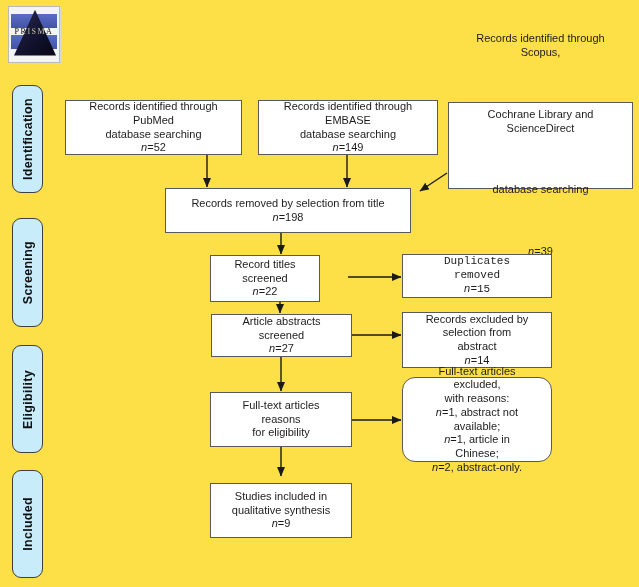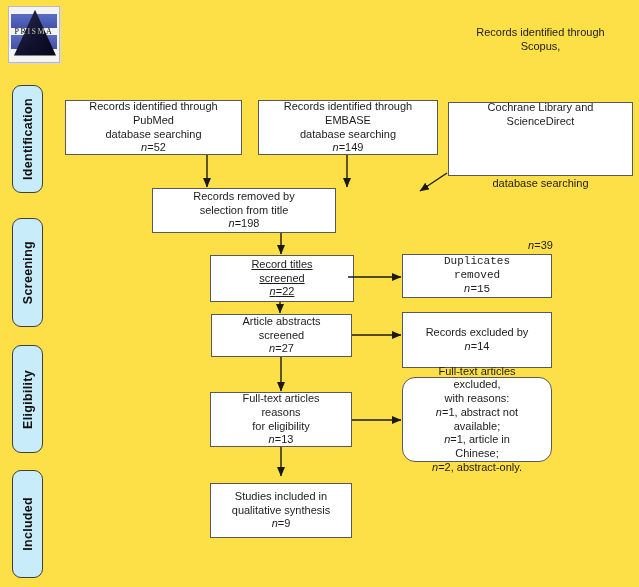--- a/index.html
+++ b/index.html
@@ -129,54 +129,54 @@
   <div class="box" style="left:65px; top:100px; width:177px; height:55px;">
     <div class="line">Records identified through PubMed</div>
     <div class="line">database searching</div>
     <div class="line nline">n=52</div>
   </div>
   <div class="box" style="left:258px; top:100px; width:180px; height:55px;">
     <div class="line">Records identified through EMBASE</div>
     <div class="line">database searching</div>
     <div class="line nline">n=149</div>
   </div>
-  <div class="box" style="left:448px; top:102px; width:185px; height:74px;gap:48px;">
+  <div class="box" style="left:448px; top:102px; width:185px; height:87px;gap:48px;">
     <div class="line">Records identified through Scopus,</div>
     <div class="line">Cochrane Library and ScienceDirect</div>
     <div class="line">database searching</div>
     <div class="line nline">n=39</div>
   </div>
 
-  <div class="box" style="left:152px; top:188px; width:184px; height:45px;">
+  <div class="box" style="left:165px; top:188px; width:246px; height:45px;">
     <div class="line">Records removed by selection from title</div>
     <div class="line nline">n=198</div>
   </div>
 
-  <div class="box" style="left:210px; top:255px; width:144px; height:47px;text-decoration:underline;">
+  <div class="box" style="left:210px; top:255px; width:110px; height:47px;">
     <div class="line">Record titles screened</div>
     <div class="line nline">n=22</div>
   </div>
   <div class="box" style="left:402px; top:254px; width:150px; height:44px;font-family:Liberation Mono, monospace;">
     <div class="line">Duplicates removed</div>
     <div class="line nline">n=15</div>
   </div>
 
   <div class="box" style="left:211px; top:314px; width:141px; height:43px;">
     <div class="line">Article abstracts screened</div>
     <div class="line nline">n=27</div>
   </div>
   <div class="box" style="left:402px; top:312px; width:150px; height:56px;">
     <div class="line">Records excluded by</div>
+    <div class="line">selection from abstract</div>
     <div class="line nline">n=14</div>
   </div>
 
   <div class="box" style="left:210px; top:392px; width:142px; height:55px;">
     <div class="line">Full-text articles reasons</div>
     <div class="line">for eligibility</div>
-    <div class="line nline">n=13</div>
   </div>
   <div class="box" style="left:402px; top:377px; width:150px; height:85px;border-radius:13px;">
     <div class="line">Full-text articles excluded,</div>
     <div class="line">with reasons:</div>
     <div class="line nline">n=1, abstract not available;</div>
     <div class="line nline">n=1, article in Chinese;</div>
     <div class="line nline">n=2, abstract-only.</div>
   </div>
 
   <div class="box" style="left:210px; top:477px; width:142px; height:55px;margin-top:6px;">

